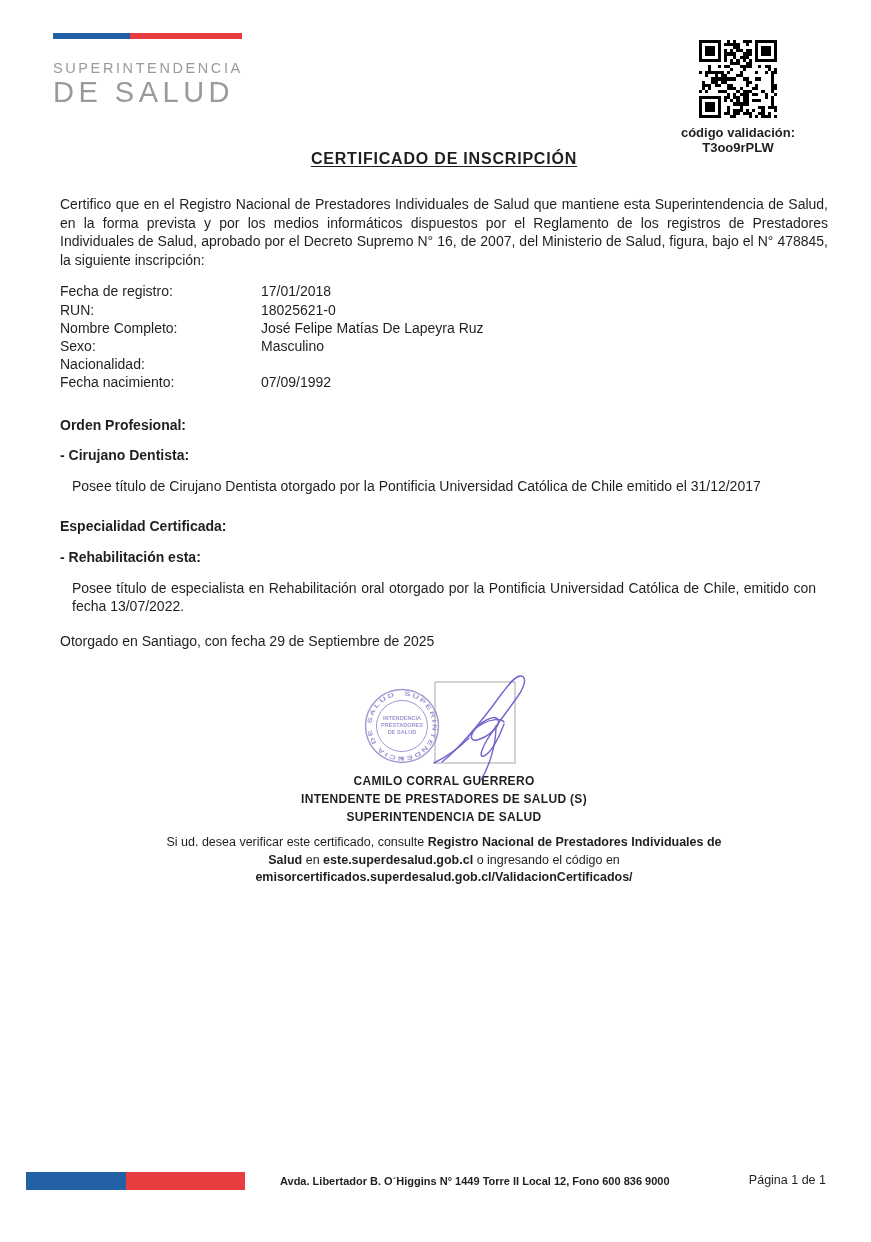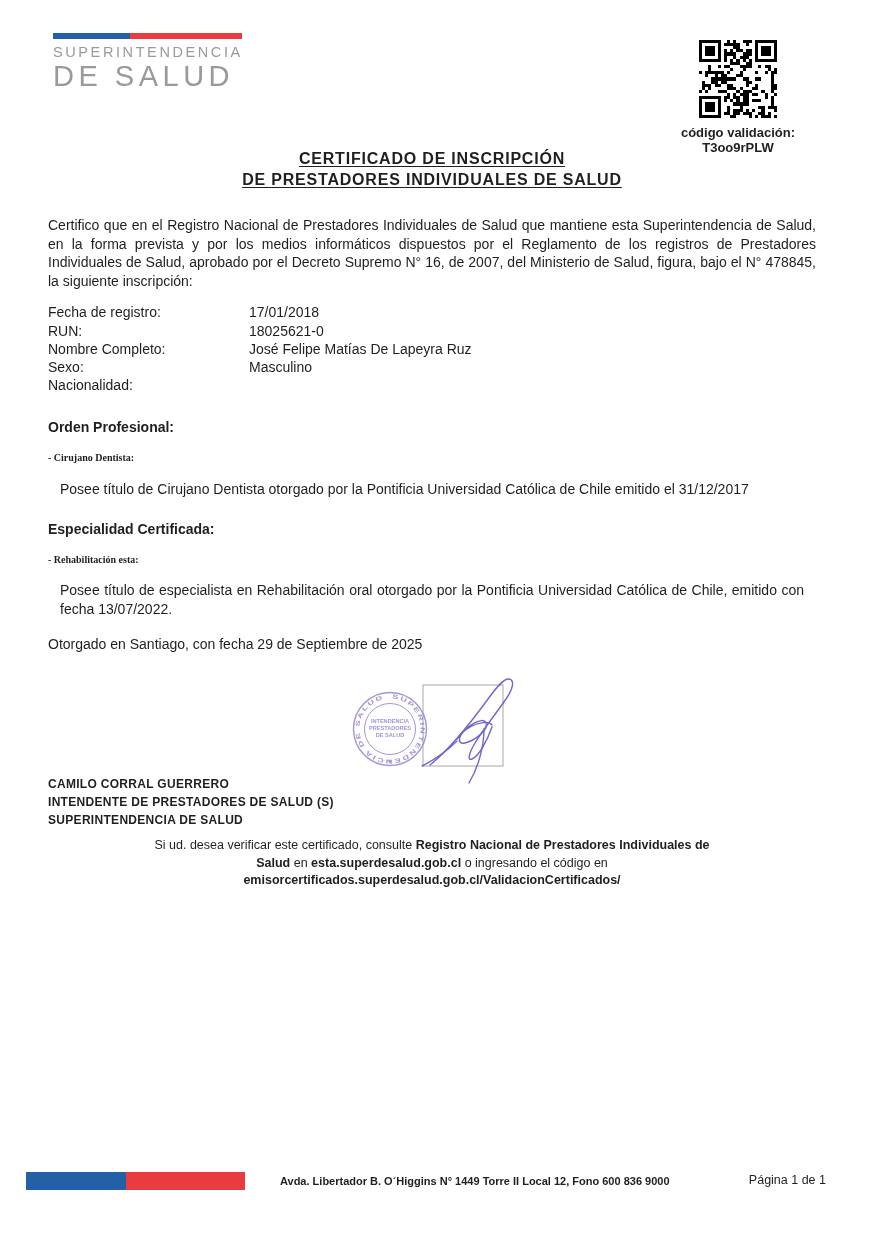--- a/index.html
+++ b/index.html
@@ -5,46 +5,46 @@
   html,body{margin:0;padding:0;background:#ffffff;}
   .page{
     position:relative;width:871px;height:1242px;background:#fff;
     font-family:"Liberation Sans",sans-serif;color:#1f1f1f;overflow:hidden;
   }
   
   .logo{position:absolute;left:53px;top:33px;width:190px;}
   .flag{display:flex;height:6px;width:189px;}
   .flag .fb{width:77px;background:#2361a6;}
   .flag .fr{flex:1;background:#e83c40;}
-  .logo-line1{margin-top:5px;font-size:14.5px;letter-spacing:2.6px;color:#9a9a9a;white-space:nowrap;}
+  .logo-line1{margin-top:21px;font-size:14.5px;letter-spacing:2.6px;color:#9a9a9a;white-space:nowrap;}
   .logo-line2{margin-top:0px;font-size:29px;letter-spacing:4.5px;color:#9a9a9a;white-space:nowrap;}
   
   .qr-block{position:absolute;top:40px;right:58px;width:150px;text-align:center;}
   .qr-svg{width:78px;height:78px;display:block;margin:0 auto;shape-rendering:crispEdges;}
   .qr-label{margin-top:7px;font-weight:700;font-size:13px;}
   .qr-code-text{font-weight:700;font-size:13px;}
   
-  .content{position:absolute;left:48px;top:148px;width:768px;}
+  .content{position:absolute;left:60px;top:148px;width:768px;}
   .title{text-align:center;font-size:16px;font-weight:700;line-height:21px;letter-spacing:0.8px;}
   .title .u{text-decoration:underline;text-underline-offset:2px;}
   .intro{margin:26px 0 0;font-size:14px;line-height:18.6px;text-align:justify;}
   .fields{margin-top:13px;font-size:14px;line-height:18.2px;}
   .frow{display:flex;}
   .flabel{width:201px;flex:0 0 201px;}
   .fvalue{flex:1;}
   .sec-heading{margin-top:24px;font-weight:700;font-size:14px;line-height:18.6px;}
   .sec-heading.second{margin-top:22px;}
-  .item-title{margin-top:12px;font-weight:700;font-size:10px;line-height:18.6px;font-family:Liberation Serif, serif;}
+  .item-title{margin-top:12px;font-weight:700;font-size:14px;line-height:18.6px;}
   .item-text{margin:12px;font-size:14px;line-height:18.6px;text-align:justify;}
   .issued{margin-top:16px;font-size:14px;line-height:18.6px;}
   
   .sig-wrap{margin:16px auto 0;width:260px;height:100px;position:relative;}
   .sig-svg{position:absolute;left:0;top:0;overflow:visible;}
   .stamp-g{filter:blur(0.3px);opacity:0.85;}
-  .sig-names{margin-top:6px;font-weight:700;font-size:12px;line-height:18px;letter-spacing:0.3px;}
+  .sig-names{margin-top:6px;text-align:center;font-weight:700;font-size:12px;line-height:18px;letter-spacing:0.3px;}
   .verify{margin:8px auto 0;width:560px;text-align:center;font-size:12.5px;line-height:17.5px;}
   .verify b{font-weight:700;}
   
   .footer-bar{position:absolute;left:26px;top:1172px;display:flex;height:18px;width:219px;}
   .footer-bar .fb{width:100px;background:#2361a6;}
   .footer-bar .fr{flex:1;background:#e83c40;}
   .footer-address{position:absolute;left:280px;top:1175px;font-size:11px;font-weight:700;white-space:nowrap;}
   .footer-page{position:absolute;right:45px;top:1173px;font-size:12.5px;white-space:nowrap;}
 </style>
 </head>
@@ -362,21 +362,20 @@
         </g>
     </svg>
     <div class="qr-label">código validación:</div>
     <div class="qr-code-text">T3oo9rPLW</div>
   </div>
 
   <div class="content">
 
     <div class="title">
       <div><span class="u">CERTIFICADO DE INSCRIPCIÓN</span></div>
-      <div><span class="u">DE PRESTADORES INDIVIDUALES DE SALUD</span></div>
     </div>
 
     <p class="intro">Certifico que en el Registro Nacional de Prestadores Individuales de Salud que mantiene esta Superintendencia de Salud, en la forma prevista y por los medios informáticos dispuestos por el Reglamento de los registros de Prestadores Individuales de Salud, aprobado por el Decreto Supremo N° 16, de 2007, del Ministerio de Salud, figura, bajo el N° 478845, la siguiente inscripción:</p>
 
     <div class="fields">
       <div class="frow">
         <div class="flabel">Fecha de registro:</div>
         <div class="fvalue">17/01/2018</div>
       </div>
       <div class="frow">
@@ -386,20 +385,24 @@
       <div class="frow">
         <div class="flabel">Nombre Completo:</div>
         <div class="fvalue">José Felipe Matías De Lapeyra Ruz</div>
       </div>
       <div class="frow">
         <div class="flabel">Sexo:</div>
         <div class="fvalue">Masculino</div>
       </div>
       <div class="frow">
         <div class="flabel">Nacionalidad:</div>
+      </div>
+      <div class="frow">
+        <div class="flabel">Fecha nacimiento:</div>
+        <div class="fvalue">07/09/1992</div>
       </div>
     </div>
 
     <div class="sec-heading">Orden Profesional:</div>
     <div class="item-title">- Cirujano Dentista:</div>
     <p class="item-text">Posee título de Cirujano Dentista otorgado por la Pontificia Universidad Católica de Chile emitido el 31/12/2017</p>
 
     <div class="sec-heading second">Especialidad Certificada:</div>
     <div class="item-title">- Rehabilitación esta:</div>
     <p class="item-text">Posee título de especialista en Rehabilitación oral otorgado por la Pontificia Universidad Católica de Chile, emitido con fecha 13/07/2022.</p>
@@ -434,21 +437,21 @@
         </g>
       </svg>
     </div>
 
     <div class="sig-names">
       <div>CAMILO CORRAL GUERRERO</div>
       <div>INTENDENTE DE PRESTADORES DE SALUD (S)</div>
       <div>SUPERINTENDENCIA DE SALUD</div>
     </div>
 
-    <p class="verify"><span>Si ud. desea verificar este certificado, consulte </span><b>Registro Nacional de Prestadores Individuales de Salud</b><span> en </span><b>esta.superdesalud.gob.cl</b><span> o ingresando el código en </span><b>emisorcertificados.superdesalud.gob.cl/ValidacionCertificados/</b></p>
+    <p class="verify"><span>Si ud. desea verificar este certificado, consulte </span><b>Registro Nacional de Prestadores Individuales de Salud</b><span> en </span><b>este.superdesalud.gob.cl</b><span> o ingresando el código en </span><b>emisorcertificados.superdesalud.gob.cl/ValidacionCertificados/</b></p>
 
   </div>
 
   <div class="footer-bar">
     <span class="fb"></span>
     <span class="fr"></span>
   </div>
   <div class="footer-address">Avda. Libertador B. O´Higgins N° 1449 Torre II Local 12, Fono 600 836 9000</div>
   <div class="footer-page">Página 1 de 1</div>
 

